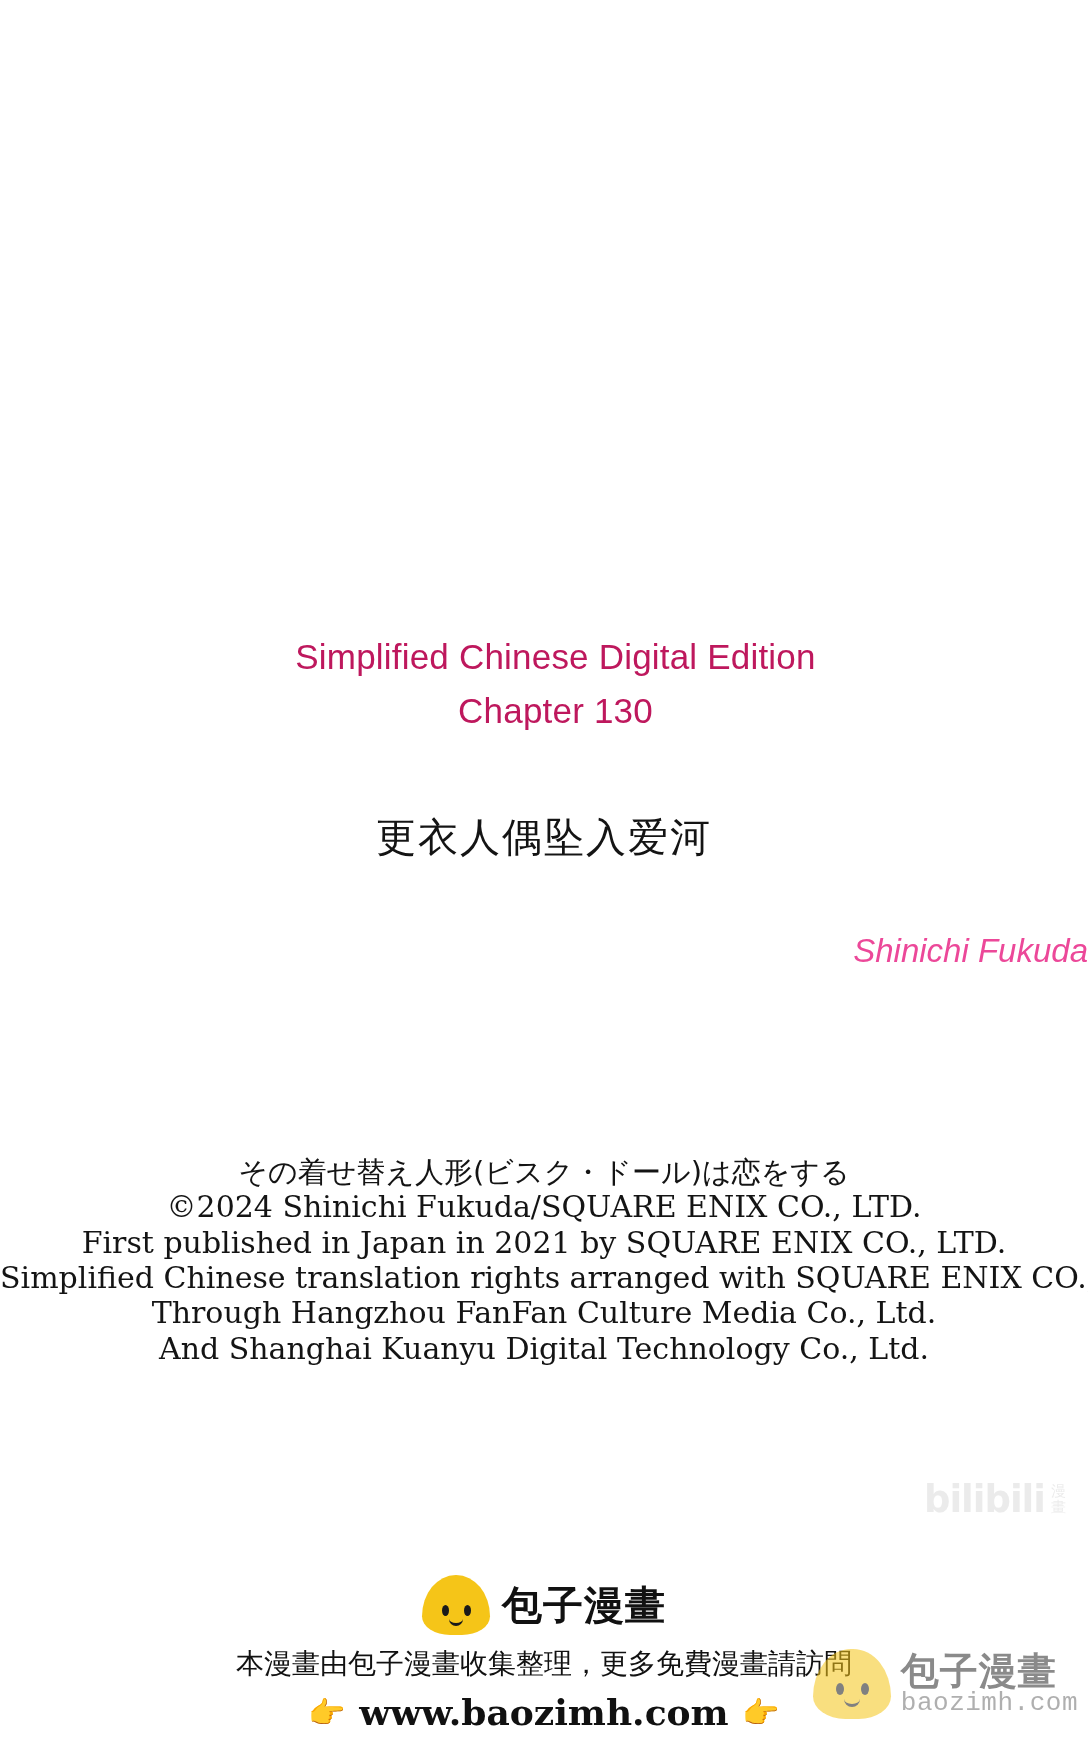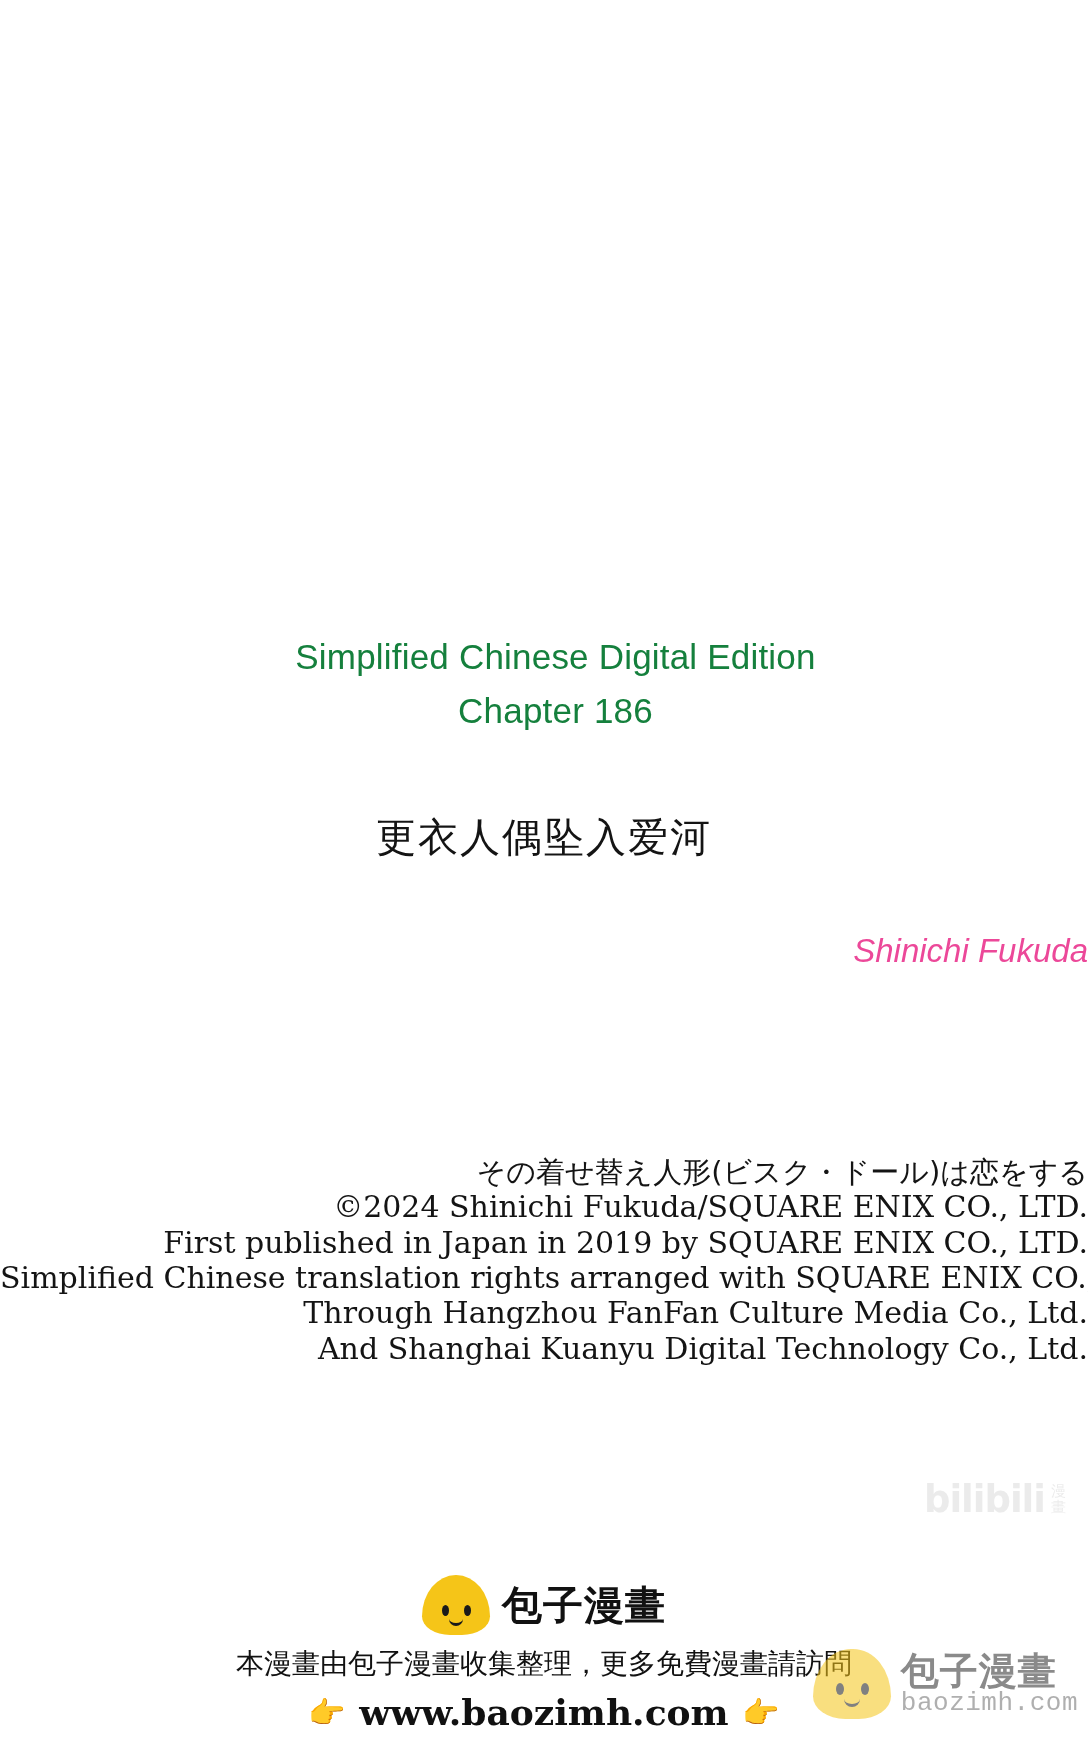--- a/index.html
+++ b/index.html
@@ -27,21 +27,21 @@
     position: absolute;
     top: 630px;
     left: 0;
     width: 100%;
     text-align: center;
   }
   .edition-line {
     font-size: 35px;
     line-height: 1.55;
     letter-spacing: 0.2px;
-    color: #15803d;
+    color: #be185d;
     font-family: "Liberation Sans", sans-serif;
     margin-left: 23px;
   }
 
   .cn-title {
     position: absolute;
     top: 810px;
     left: 0;
     width: 100%;
     text-align: center;
@@ -63,21 +63,21 @@
     font-family: "Liberation Sans", sans-serif;
     font-style: italic;
   }
 
   
   .copyright-block {
     position: absolute;
     top: 1155px;
     left: 0;
     width: 100%;
-    text-align: right;
+    text-align: center;
   }
   .copy-line {
     font-size: 30px;
     line-height: 1.18;
     color: #141414;
     font-family: "DejaVu Serif", "DejaVu Sans", serif;
     white-space: nowrap;
   }
   .copy-line.jp {
     font-family: "DejaVu Sans", sans-serif;
@@ -245,31 +245,31 @@
     letter-spacing: 0.5px;
   }
 </style>
 </head>
 <body>
 
 <div class="page">
 
   <div class="title-block">
     <div class="edition-line">Simplified Chinese Digital Edition</div>
-    <div class="edition-line">Chapter 186</div>
+    <div class="edition-line">Chapter 130</div>
   </div>
 
   <div class="cn-title">更衣人偶坠入爱河</div>
 
   <div class="author">Shinichi Fukuda</div>
 
   <div class="copyright-block">
     <div class="copy-line jp">その着せ替え人形(ビスク・ドール)は恋をする</div>
     <div class="copy-line">©2024 Shinichi Fukuda/SQUARE ENIX CO., LTD.</div>
-    <div class="copy-line">First published in Japan in 2019 by SQUARE ENIX CO., LTD.</div>
+    <div class="copy-line">First published in Japan in 2021 by SQUARE ENIX CO., LTD.</div>
     <div class="copy-line">Simplified Chinese translation rights arranged with SQUARE ENIX CO., LTD.</div>
     <div class="copy-line">Through Hangzhou FanFan Culture Media Co., Ltd.</div>
     <div class="copy-line">And Shanghai Kuanyu Digital Technology Co., Ltd.</div>
   </div>
 
   <div class="bili-watermark">
     <span class="bili-text">bilibili</span>
     <span class="bili-cn">
       <span>漫</span><br>
       <span>畫</span>

